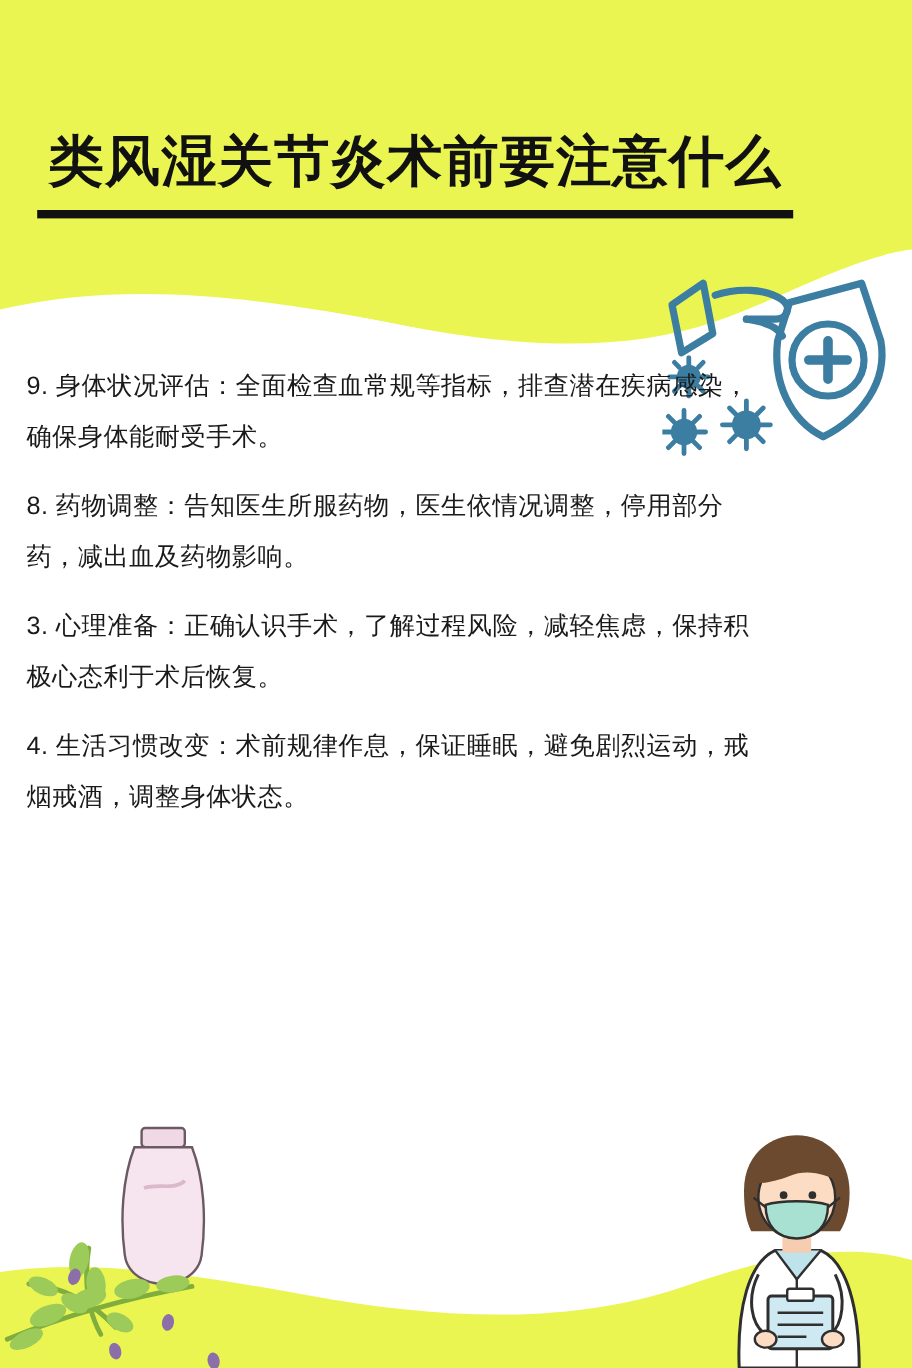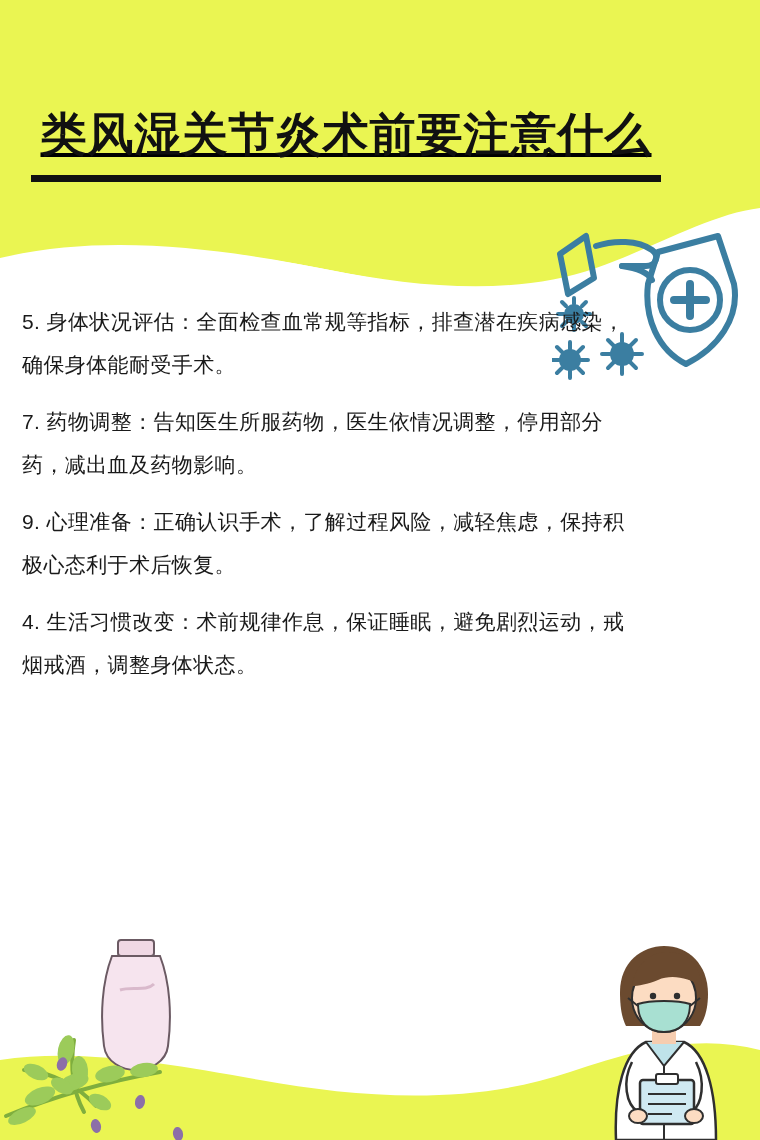--- a/index.html
+++ b/index.html
@@ -31,21 +31,20 @@
     pointer-events: none;
   }
 
   
   .title-area {
     position: absolute;
     left: 0;
     top: 108px;
     width: 692px;
     text-align: center;
-    text-decoration: underline;
   }
   .title-text {
     font-size: 46px;
     font-weight: bold;
     letter-spacing: 1px;
     color: #111111;
     line-height: 1.15;
     font-family: "Liberation Sans", "DejaVu Sans", sans-serif;
   }
   .title-rule {
@@ -150,23 +149,23 @@
       <g>
         <circle cx="70" cy="58" r="12"></circle>
         <g stroke="#3b7ea1" stroke-width="4" stroke-linecap="round">
           <path d="M70,38 L70,46 M70,70 L70,78 M50,58 L58,58 M82,58 L90,58 M56,44 L62,50 M78,66 L84,72 M84,44 L78,50 M62,66 L56,72"></path>
         </g>
       </g>
     </g>
   </svg>
 
   <div class="content">
-    <div class="item">5. 身体状况评估：全面检查血常规等指标，排查潜在疾病感染，确保身体能耐受手术。</div>
-    <div class="item">7. 药物调整：告知医生所服药物，医生依情况调整，停用部分药，减出血及药物影响。</div>
-    <div class="item">9. 心理准备：正确认识手术，了解过程风险，减轻焦虑，保持积极心态利于术后恢复。</div>
+    <div class="item">9. 身体状况评估：全面检查血常规等指标，排查潜在疾病感染，确保身体能耐受手术。</div>
+    <div class="item">8. 药物调整：告知医生所服药物，医生依情况调整，停用部分药，减出血及药物影响。</div>
+    <div class="item">3. 心理准备：正确认识手术，了解过程风险，减轻焦虑，保持积极心态利于术后恢复。</div>
     <div class="item">4. 生活习惯改变：术前规律作息，保证睡眠，避免剧烈运动，戒烟戒酒，调整身体状态。</div>
   </div>
 
   <svg class="herbs" viewBox="0 0 290 220" xmlns="http://www.w3.org/2000/svg">
 
     <g>
       <rect x="118" y="20" width="36" height="16" rx="3" fill="#f0d8e4" stroke="#6b5a63" stroke-width="2"></rect>
       <path d="M112,36 L160,36 C170,62 172,96 168,126 C166,142 150,150 136,150 C122,150 106,142 104,126 C100,96 102,62 112,36 Z" fill="#f6e4ee" stroke="#6b5a63" stroke-width="2"></path>
       <path d="M120,70 C132,66 146,72 154,64" stroke="#d9b9cb" stroke-width="3" fill="none"></path>
     </g>

